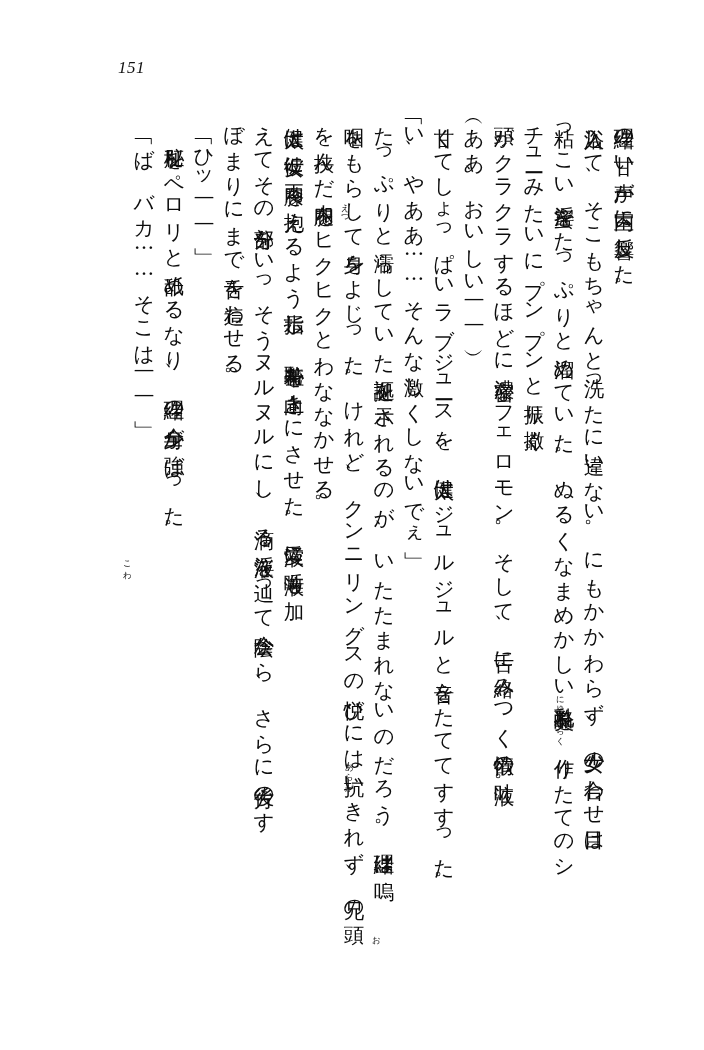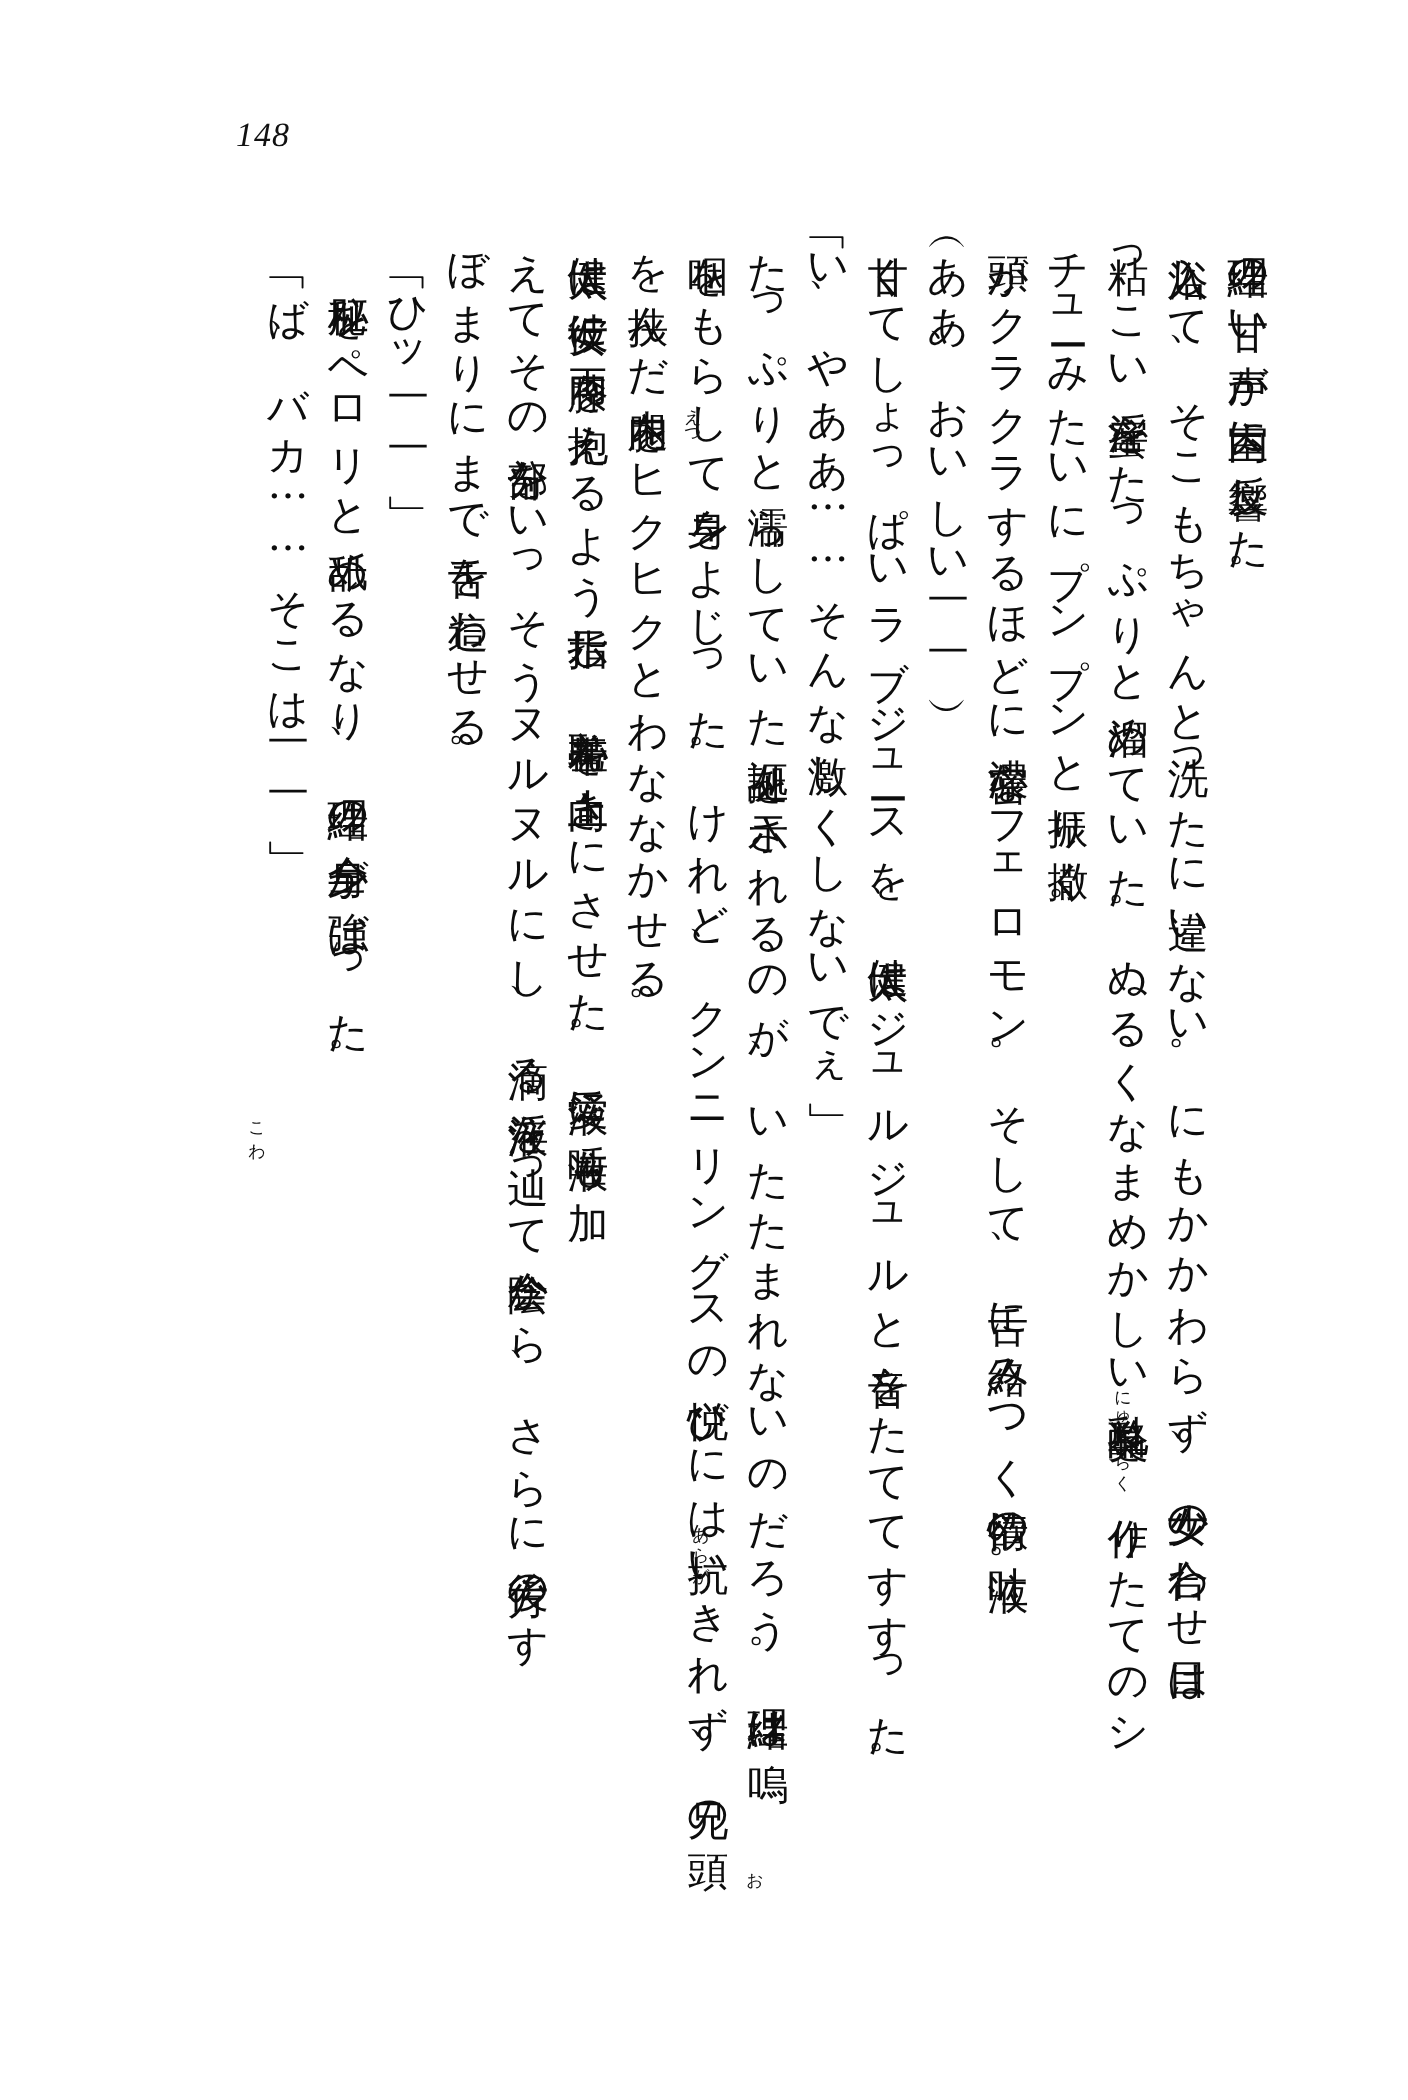--- a/index.html
+++ b/index.html
@@ -76,21 +76,21 @@
     letter-spacing: 0.5px;
     color: #111111;
     white-space: nowrap;
   }
 </style>
 </head>
 <body>
 
 <div class="page">
 
-  <div class="page-number">148</div>
+  <div class="page-number">151</div>
 
   <div class="text-block">
     <div class="tcol">理緒の甘い声が室内に反響した。</div>
     <div class="tcol">入浴して、そこもちゃんと洗ったに違いない。にもかかわらず、少女の合わせ目は</div>
     <div class="tcol">粘っこい淫蜜をたっぷりと溜めていた。ぬるくなまめかしい乳酪臭を、作りたてのシ</div>
     <div class="tcol">チューみたいにプンプンと振り撒く。</div>
     <div class="tcol">頭がクラクラするほどに濃密なフェロモン。そして、舌に絡みつく情欲の吐液。</div>
     <div class="tcol">（ああ、おいしい——）</div>
     <div class="tcol">甘くてしょっぱいラブジュースを、健太はジュルジュルと音をたててすすった。</div>
     <div class="tcol">「い、やああ……そんな激しくしないでぇ」</div>

